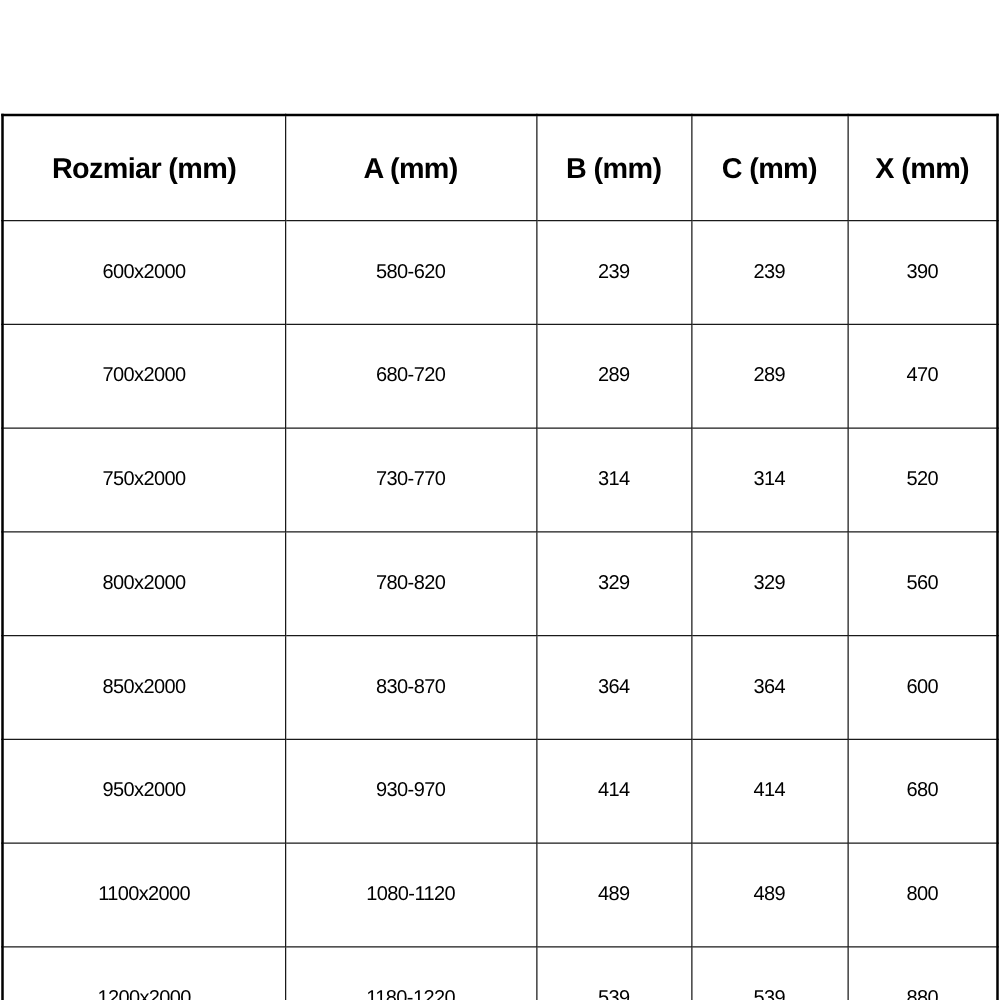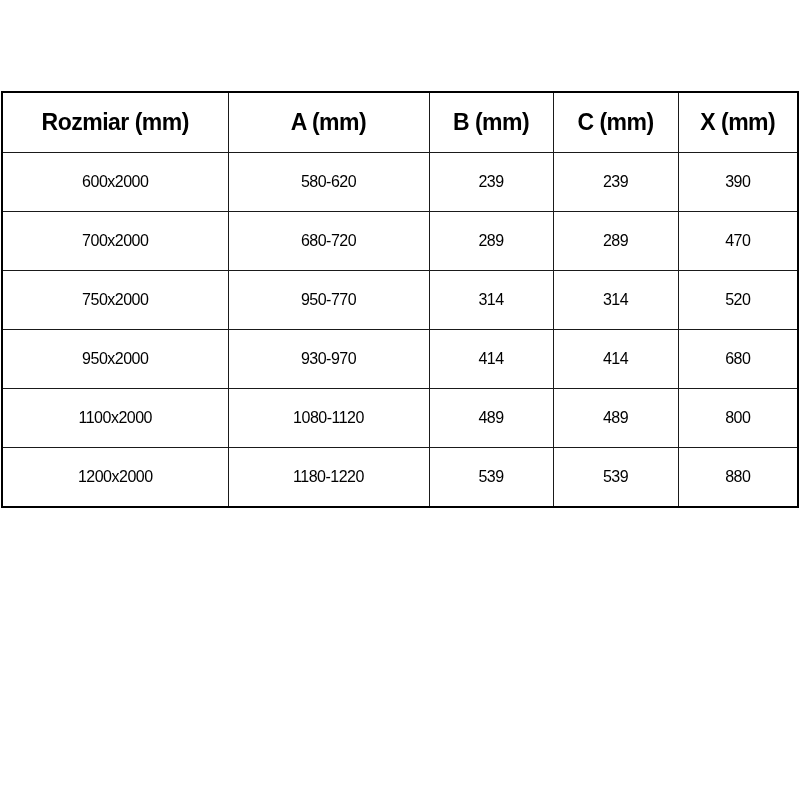--- a/index.html
+++ b/index.html
@@ -31,21 +31,21 @@
   table.dim-table col.c1 { width: 201px; }
   table.dim-table col.c2 { width: 124px; }
   table.dim-table col.c3 { width: 125px; }
   table.dim-table col.c4 { width: 120px; }
   table.dim-table th,
   table.dim-table td {
     border: 1px solid #1a1a1a;
     text-align: center;
     vertical-align: middle;
     color: #000000;
-    padding: 4px;
+    padding: 16px;
     white-space: nowrap;
     overflow: hidden;
   }
   table.dim-table th {
     height: 51px;
     font-size: 23px;
     font-weight: bold;
     letter-spacing: -0.5px;
   }
   table.dim-table td {
@@ -86,24 +86,38 @@
       </tr>
       <tr>
         <td>700x2000</td>
         <td>680-720</td>
         <td>289</td>
         <td>289</td>
         <td>470</td>
       </tr>
       <tr>
         <td>750x2000</td>
-        <td>950-770</td>
+        <td>730-770</td>
         <td>314</td>
         <td>314</td>
         <td>520</td>
+      </tr>
+      <tr>
+        <td>800x2000</td>
+        <td>780-820</td>
+        <td>329</td>
+        <td>329</td>
+        <td>560</td>
+      </tr>
+      <tr>
+        <td>850x2000</td>
+        <td>830-870</td>
+        <td>364</td>
+        <td>364</td>
+        <td>600</td>
       </tr>
       <tr>
         <td>950x2000</td>
         <td>930-970</td>
         <td>414</td>
         <td>414</td>
         <td>680</td>
       </tr>
       <tr>
         <td>1100x2000</td>

